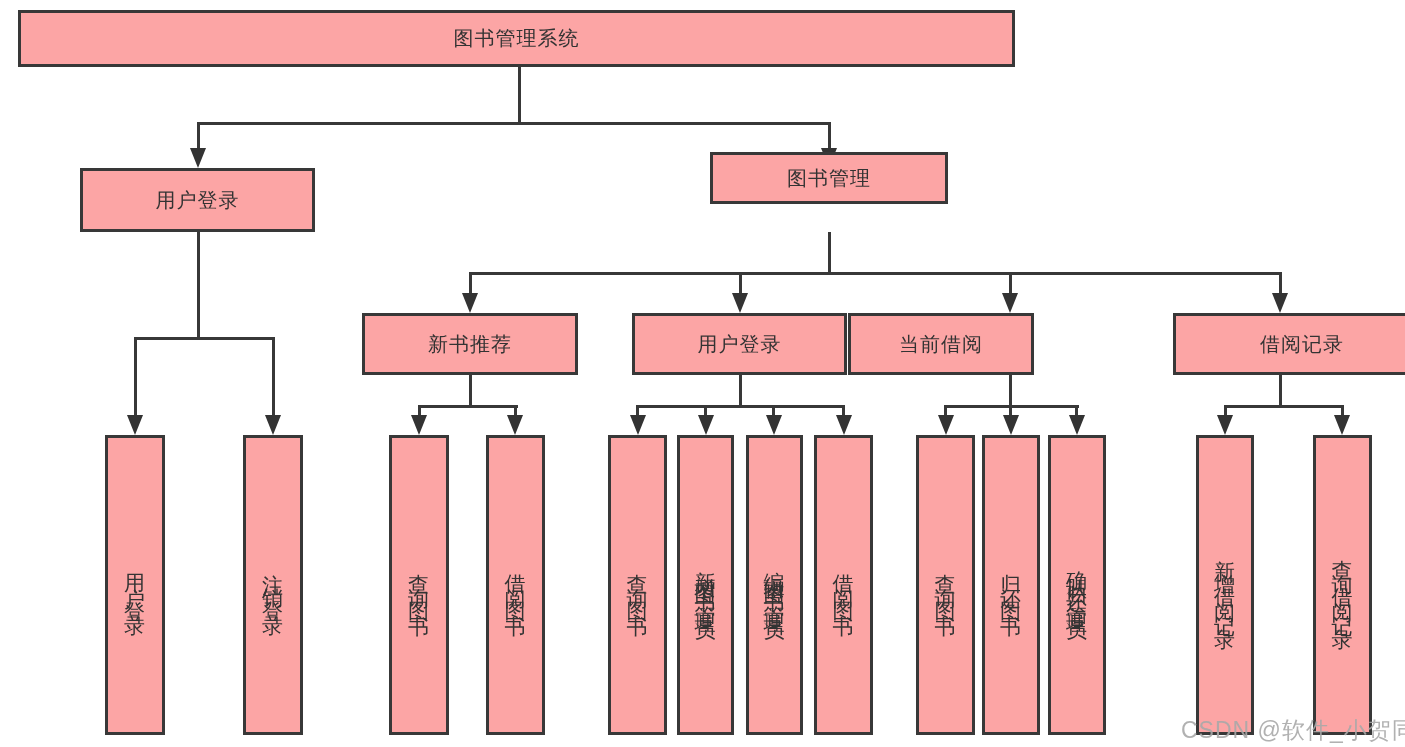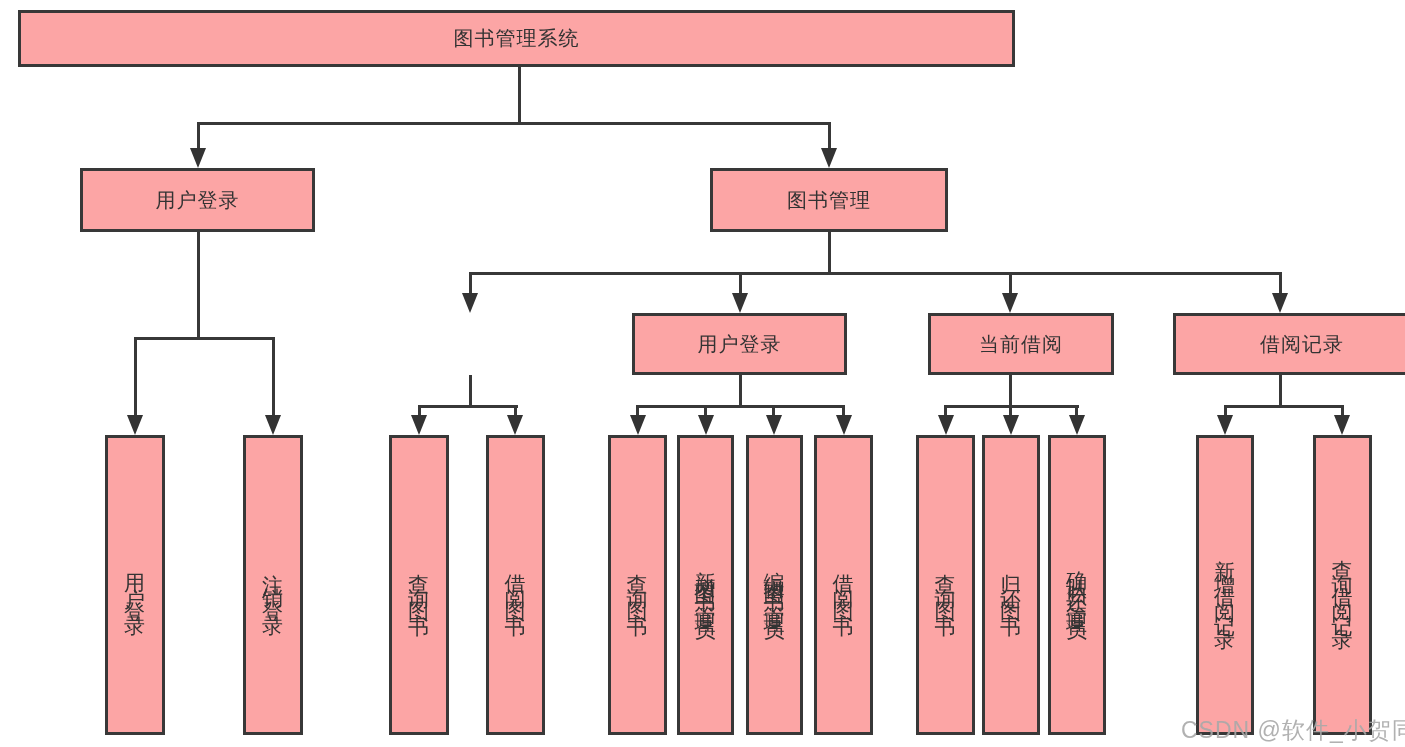--- a/index.html
+++ b/index.html
@@ -69,21 +69,21 @@
   <div class="line" style="left:518px;top:67px;width:3px;height:55px"></div>
   <div class="line" style="left:197px;top:122px;width:634px;height:3px"></div>
   <div class="line" style="left:197px;top:122px;width:3px;height:30px"></div>
   <div class="arrow" style="left:190px;top:148px"></div>
   <div class="line" style="left:828px;top:122px;width:3px;height:30px"></div>
   <div class="arrow" style="left:821px;top:148px"></div>
 
   <div class="node" style="left:80px;top:168px;width:235px;height:64px">
     <span>用户登录</span>
   </div>
-  <div class="node" style="left:710px;top:168px;width:238px;height:64px">
+  <div class="node" style="left:710px;top:152px;width:238px;height:52px">
     <span>图书管理</span>
   </div>
 
   <div class="line" style="left:197px;top:232px;width:3px;height:105px"></div>
   <div class="line" style="left:134px;top:337px;width:141px;height:3px"></div>
   <div class="line" style="left:134px;top:337px;width:3px;height:80px"></div>
   <div class="arrow" style="left:127px;top:415px"></div>
   <div class="line" style="left:272px;top:337px;width:3px;height:80px"></div>
   <div class="arrow" style="left:265px;top:415px"></div>
 
@@ -91,24 +91,27 @@
   <div class="line" style="left:469px;top:272px;width:813px;height:3px"></div>
   <div class="line" style="left:469px;top:272px;width:3px;height:23px"></div>
   <div class="arrow" style="left:462px;top:293px"></div>
   <div class="line" style="left:739px;top:272px;width:3px;height:23px"></div>
   <div class="arrow" style="left:732px;top:293px"></div>
   <div class="line" style="left:1009px;top:272px;width:3px;height:23px"></div>
   <div class="arrow" style="left:1002px;top:293px"></div>
   <div class="line" style="left:1279px;top:272px;width:3px;height:23px"></div>
   <div class="arrow" style="left:1272px;top:293px"></div>
 
+  <div class="node" style="left:362px;top:313px;width:216px;height:62px">
+    <span>新书推荐</span>
+  </div>
   <div class="node" style="left:632px;top:313px;width:215px;height:62px">
     <span>用户登录</span>
   </div>
-  <div class="node" style="left:928px;top:313px;width:186px;height:62px">
+  <div class="node" style="left:848px;top:313px;width:186px;height:62px">
     <span>当前借阅</span>
   </div>
   <div class="node" style="left:1173px;top:313px;width:258px;height:62px">
     <span>借阅记录</span>
   </div>
 
   <div class="line" style="left:469px;top:375px;width:3px;height:32px"></div>
   <div class="line" style="left:418px;top:405px;width:100px;height:3px"></div>
   <div class="line" style="left:418px;top:405px;width:3px;height:12px"></div>
   <div class="arrow" style="left:411px;top:415px"></div>

